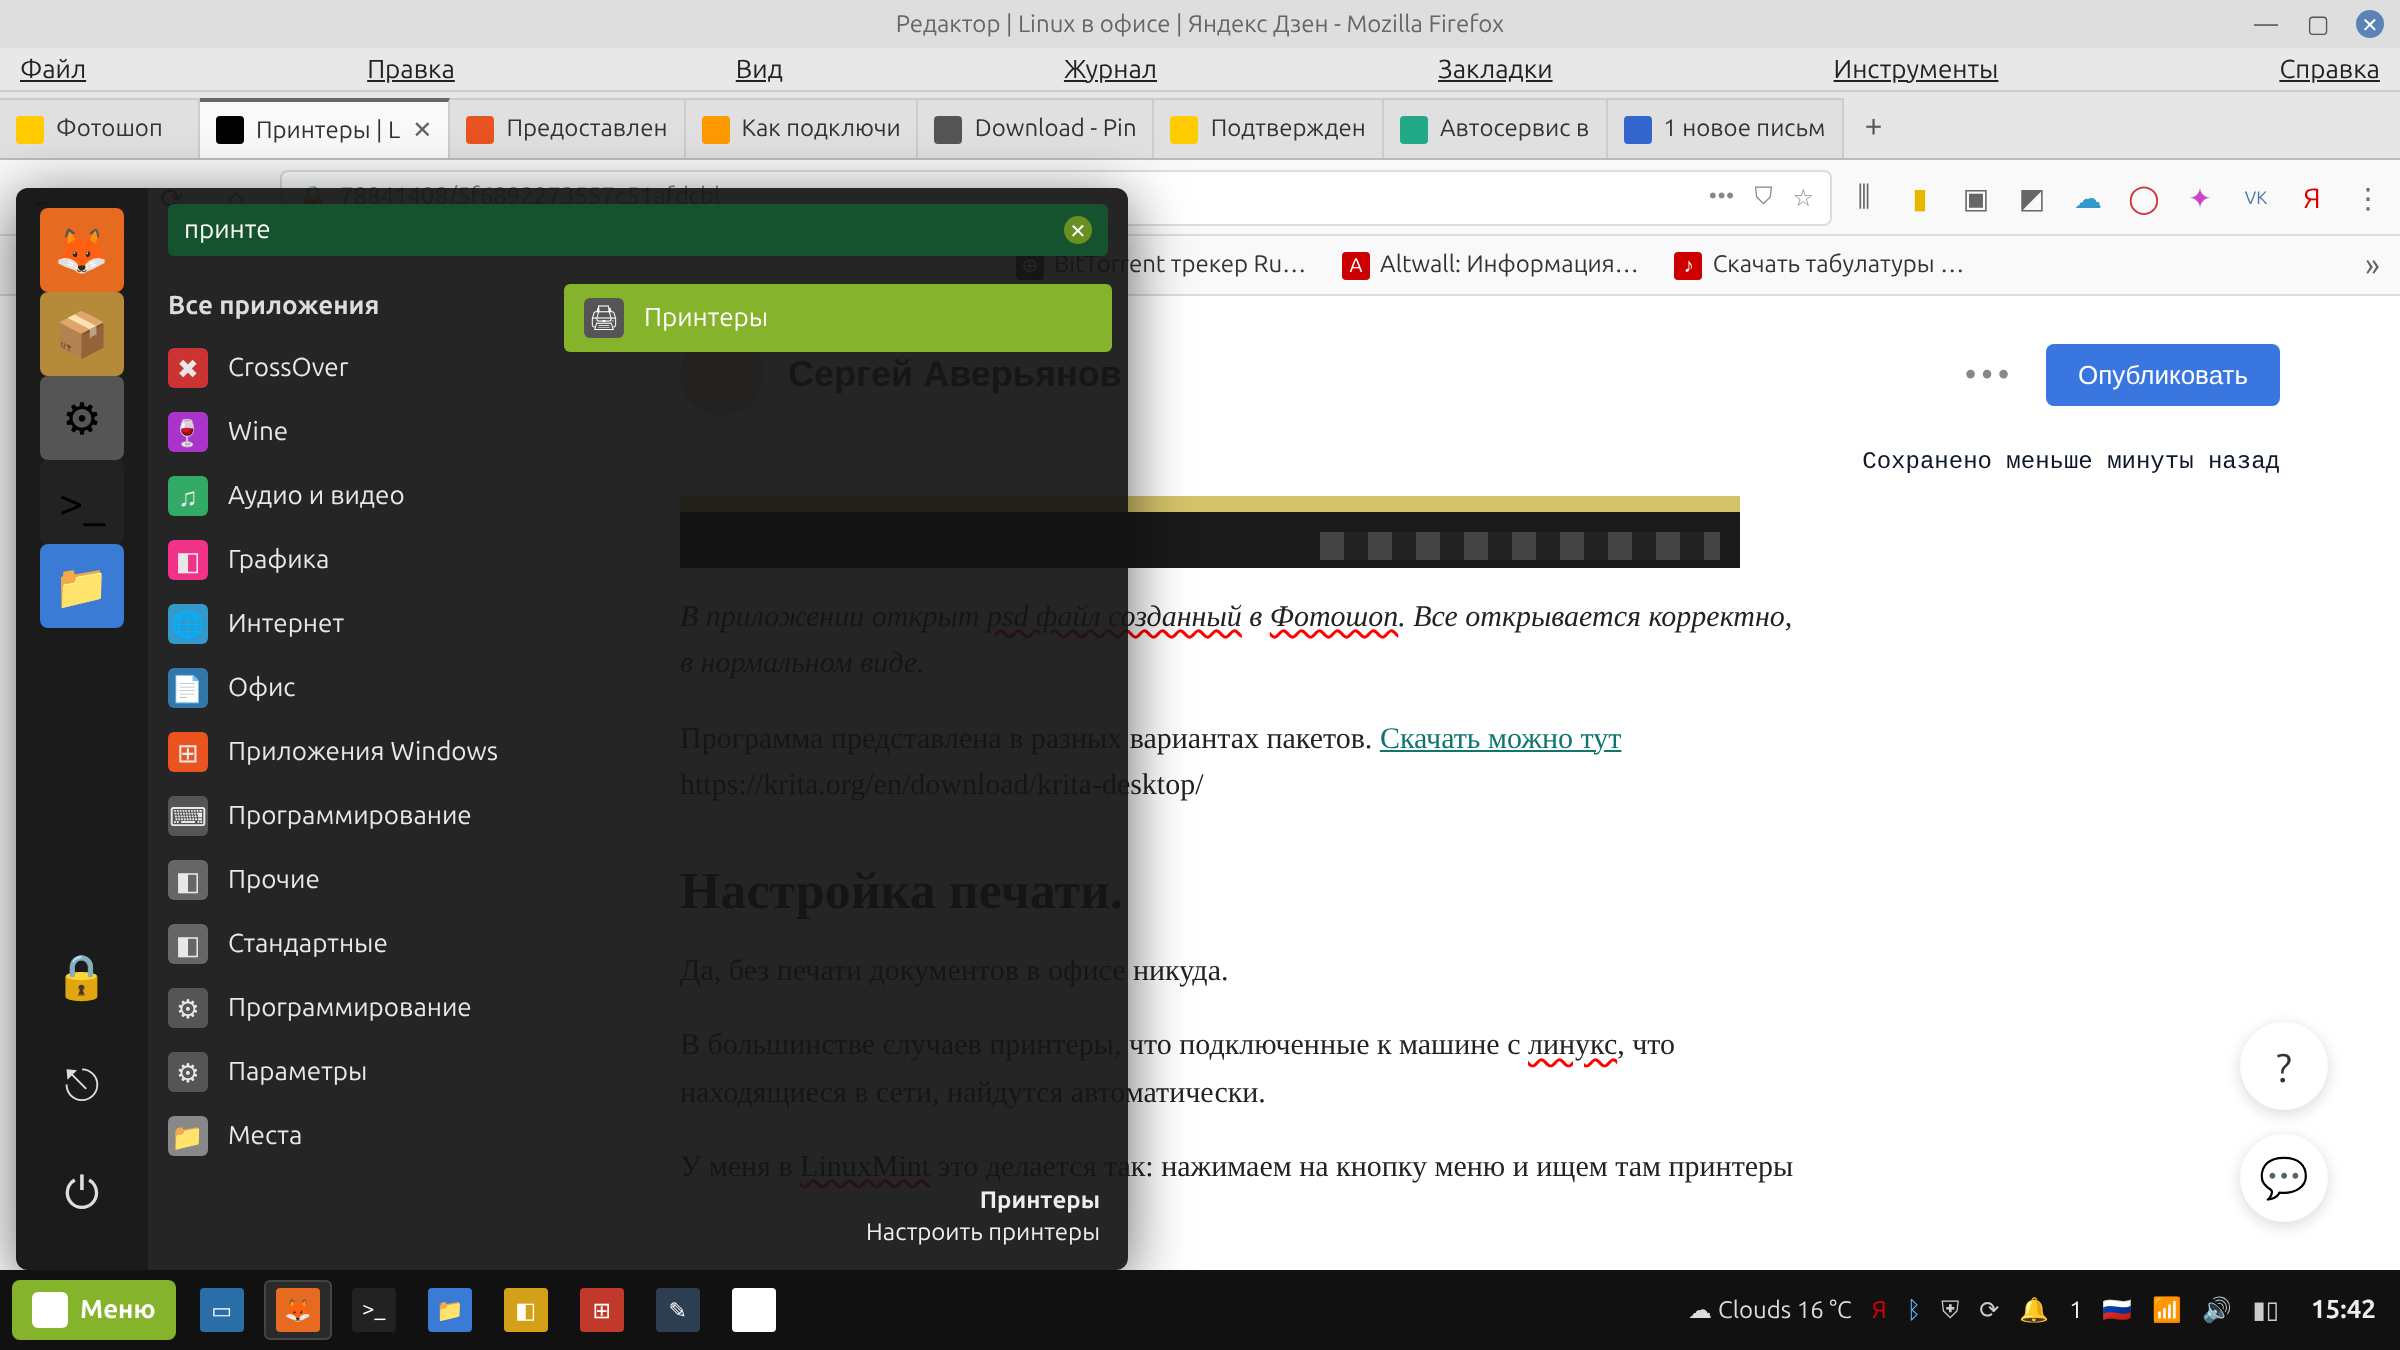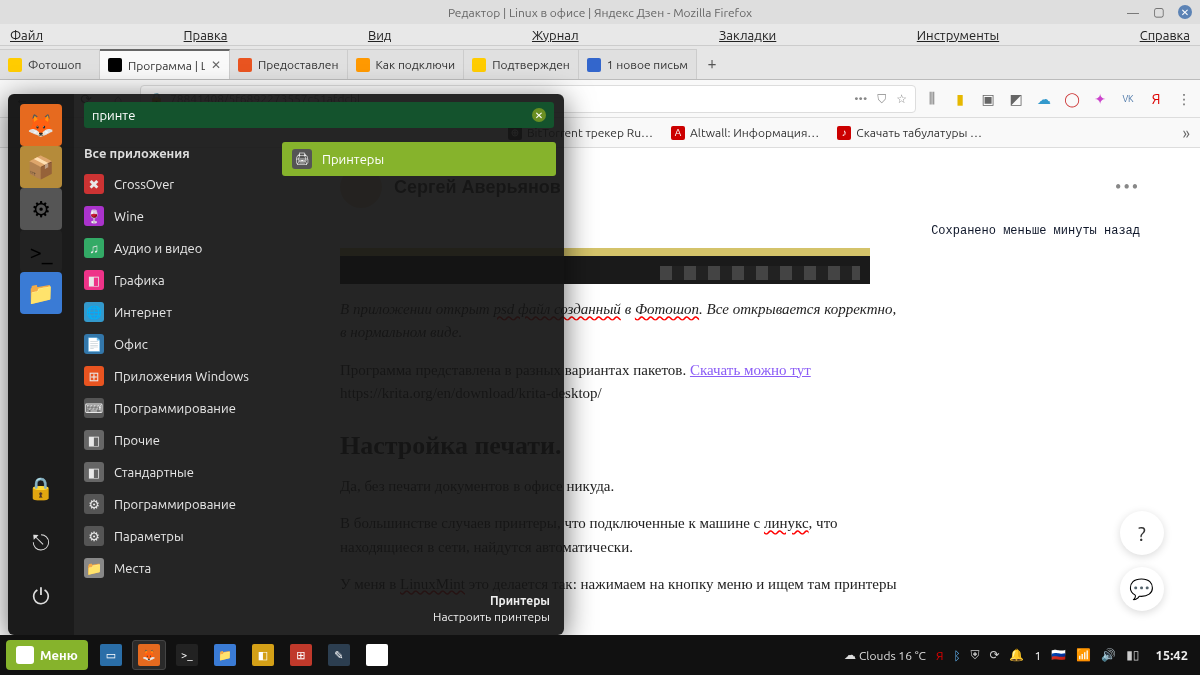--- a/index.html
+++ b/index.html
@@ -45,21 +45,21 @@
 .author-name { font-size: 18px; font-weight: 600; color: #333; font-family: "YS Text", Arial, sans-serif; }
 .pubrow { display: flex; align-items: center; gap: 16px; }
 .moremenu { color: #888; font-size: 18px; letter-spacing: 2px; }
 .publish { background: #3a76e0; color: #fff; border: none; padding: 8px 16px; border-radius: 4px; font-size: 13px; font-family: Arial, sans-serif; }
 .savednote { text-align: right; color: #0f172a; font-size: 12px; font-family: Liberation Mono, monospace; padding-bottom: 10px; }
 .hero { width: 530px; height: 36px; background: #1a1a1a; border-top: 8px solid #d4c36a; position: relative; overflow: hidden; }
 .hero::after { content: ""; position: absolute; right: 10px; top: 10px; width: 200px; height: 14px; background: repeating-linear-gradient(90deg, #444 0 12px, #222 12px 24px); }
 .article p { font-size: 15px; line-height: 1.55; margin: 14px 0; max-width: 560px; }
 .article p em { font-style: italic; }
 .article h2 { font-size: 26px; font-weight: 700; margin: 26px 0 10px; }
-.article a { color: #8b5cf6; text-decoration: underline; }
+.article a { color: #0f766e; text-decoration: underline; }
 .wavy { text-decoration: underline wavy red; }
 .page .fabQ, .page .fabC { position: absolute; right: 36px; width: 44px; height: 44px; border-radius: 50%; background: #fff; box-shadow: 0 2px 8px rgba(0,0,0,.15); display: flex; align-items: center; justify-content: center; font-size: 20px; color: #333; }
 .page .fabQ { bottom: 80px; }
 .page .fabC { bottom: 24px; }
 
 
 .menu-overlay { position: absolute; left: 8px; bottom: 40px; top: 94px; width: 556px; background: rgba(20,20,20,.93); border-radius: 6px; box-shadow: 0 6px 30px rgba(0,0,0,.6); display: flex; overflow: hidden; }
 .menu-left { width: 66px; background: rgba(0,0,0,.25); display: flex; flex-direction: column; align-items: center; padding: 10px 0; gap: 14px; }
 .menu-left .slot { width: 42px; height: 42px; border-radius: 4px; display: flex; align-items: center; justify-content: center; font-size: 22px; }
 .menu-left .bottom { margin-top: auto; display: flex; flex-direction: column; gap: 12px; padding-bottom: 8px; }
@@ -113,34 +113,42 @@
   <span><u>Справка</u></span>
 </div>
 
 <div class="tabstrip" id="tabstrip">
     <div class="tab">
       <span class="favi" style="background:#ffcc00"></span>
       <span class="lbl">Фотошоп</span>
     </div>
     <div class="tab active">
       <span class="favi" style="background:#000"></span>
-      <span class="lbl">Программа | L</span>
+      <span class="lbl">Принтеры | L</span>
       <span class="x">✕</span>
     </div>
     <div class="tab">
       <span class="favi" style="background:#e95420"></span>
       <span class="lbl">Предоставлен</span>
     </div>
     <div class="tab">
       <span class="favi" style="background:#f90"></span>
       <span class="lbl">Как подключи</span>
     </div>
     <div class="tab">
+      <span class="favi" style="background:#555"></span>
+      <span class="lbl">Download - Pin</span>
+    </div>
+    <div class="tab">
       <span class="favi" style="background:#ffcc00"></span>
       <span class="lbl">Подтвержден</span>
+    </div>
+    <div class="tab">
+      <span class="favi" style="background:#2a8"></span>
+      <span class="lbl">Автосервис в</span>
     </div>
     <div class="tab">
       <span class="favi" style="background:#36c"></span>
       <span class="lbl">1 новое письм</span>
     </div>
     <div class="newtab">+</div>
   </div>
 
 <div class="urlbar">
   <div class="nav">
@@ -191,20 +199,21 @@
 
 <div class="page">
   <div class="page-inner">
     <div class="article-head">
       <div class="author">
         <div class="avatar"></div>
         <div class="author-name">Сергей Аверьянов</div>
       </div>
       <div class="pubrow">
         <span class="moremenu">•••</span>
+        <button class="publish">Опубликовать</button>
       </div>
     </div>
     <div class="savednote">Сохранено меньше минуты назад</div>
     <div class="hero"></div>
     <div class="article">
       <p><em>В приложении открыт <span class="wavy">psd файл созданный</span> в <span class="wavy">Фотошоп</span>. Все открывается корректно, в нормальном виде.</em></p>
       <p><span>Программа представлена в разных вариантах пакетов. </span><a href="#">Скачать можно тут</a><br><span>https://krita.org/en/download/krita-desktop/</span></p>
       <h2>Настройка печати.</h2>
       <p>Да, без печати документов в офисе никуда.</p>
       <p><span>В большинстве случаев принтеры, что подключенные к машине с </span><span class="wavy">линукс</span><span>, что находящиеся в сети, найдутся автоматически.</span></p>

